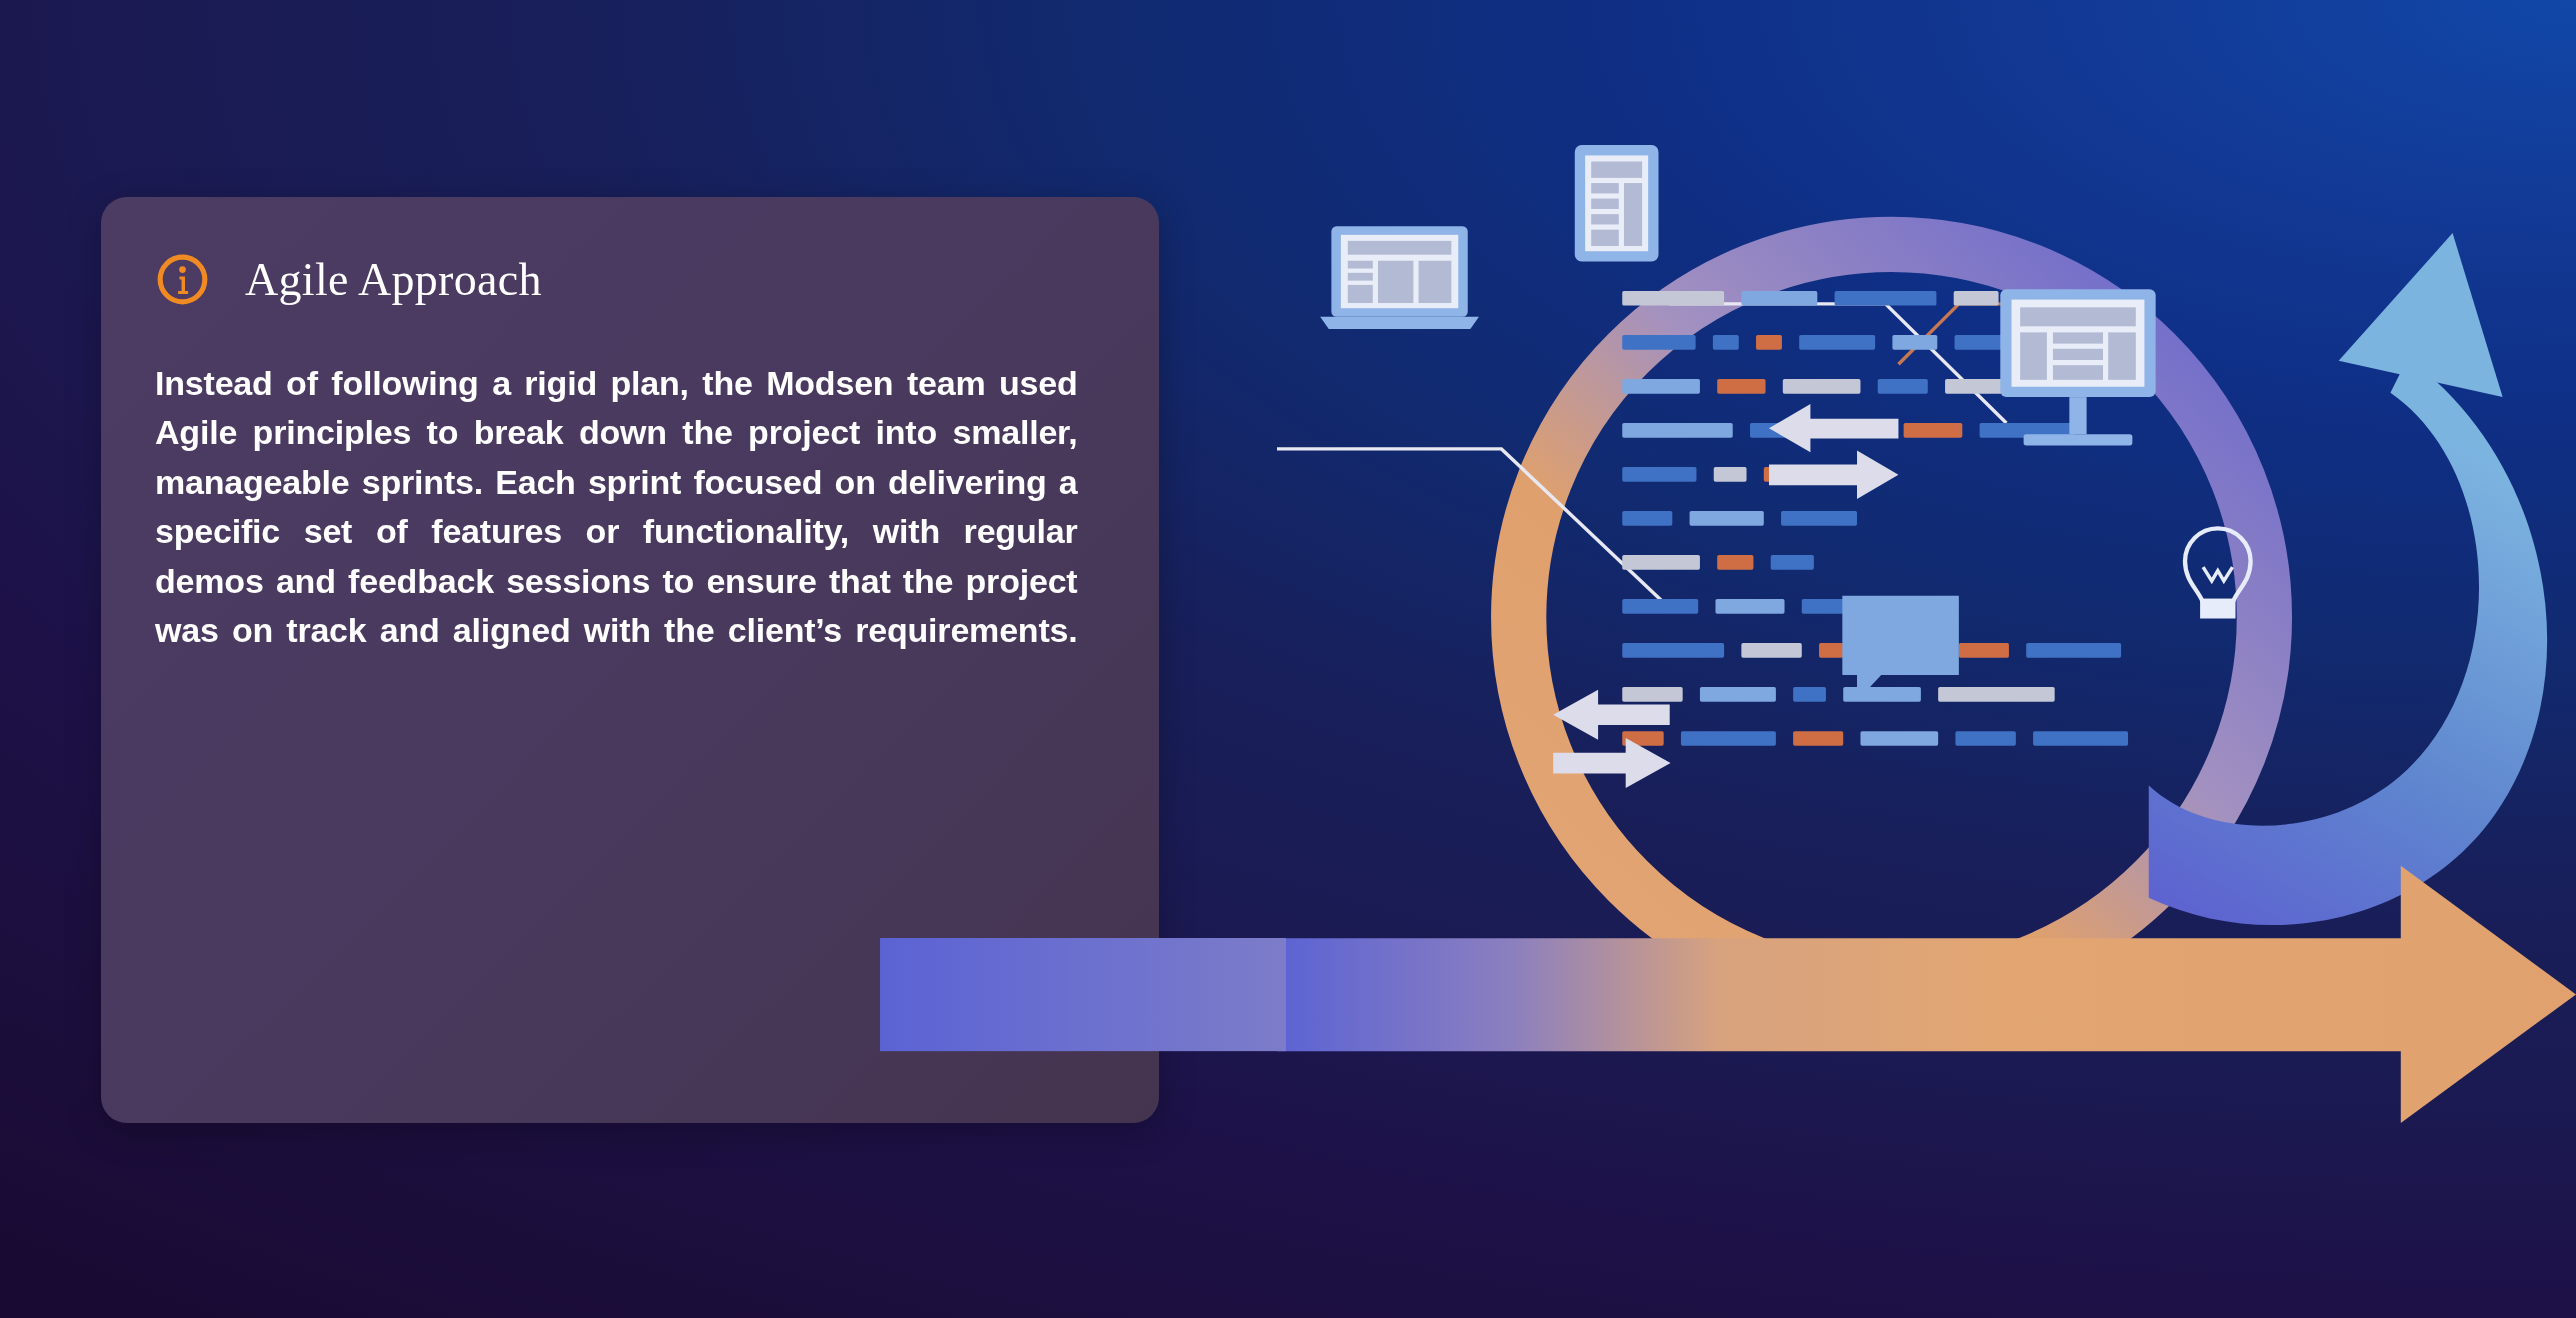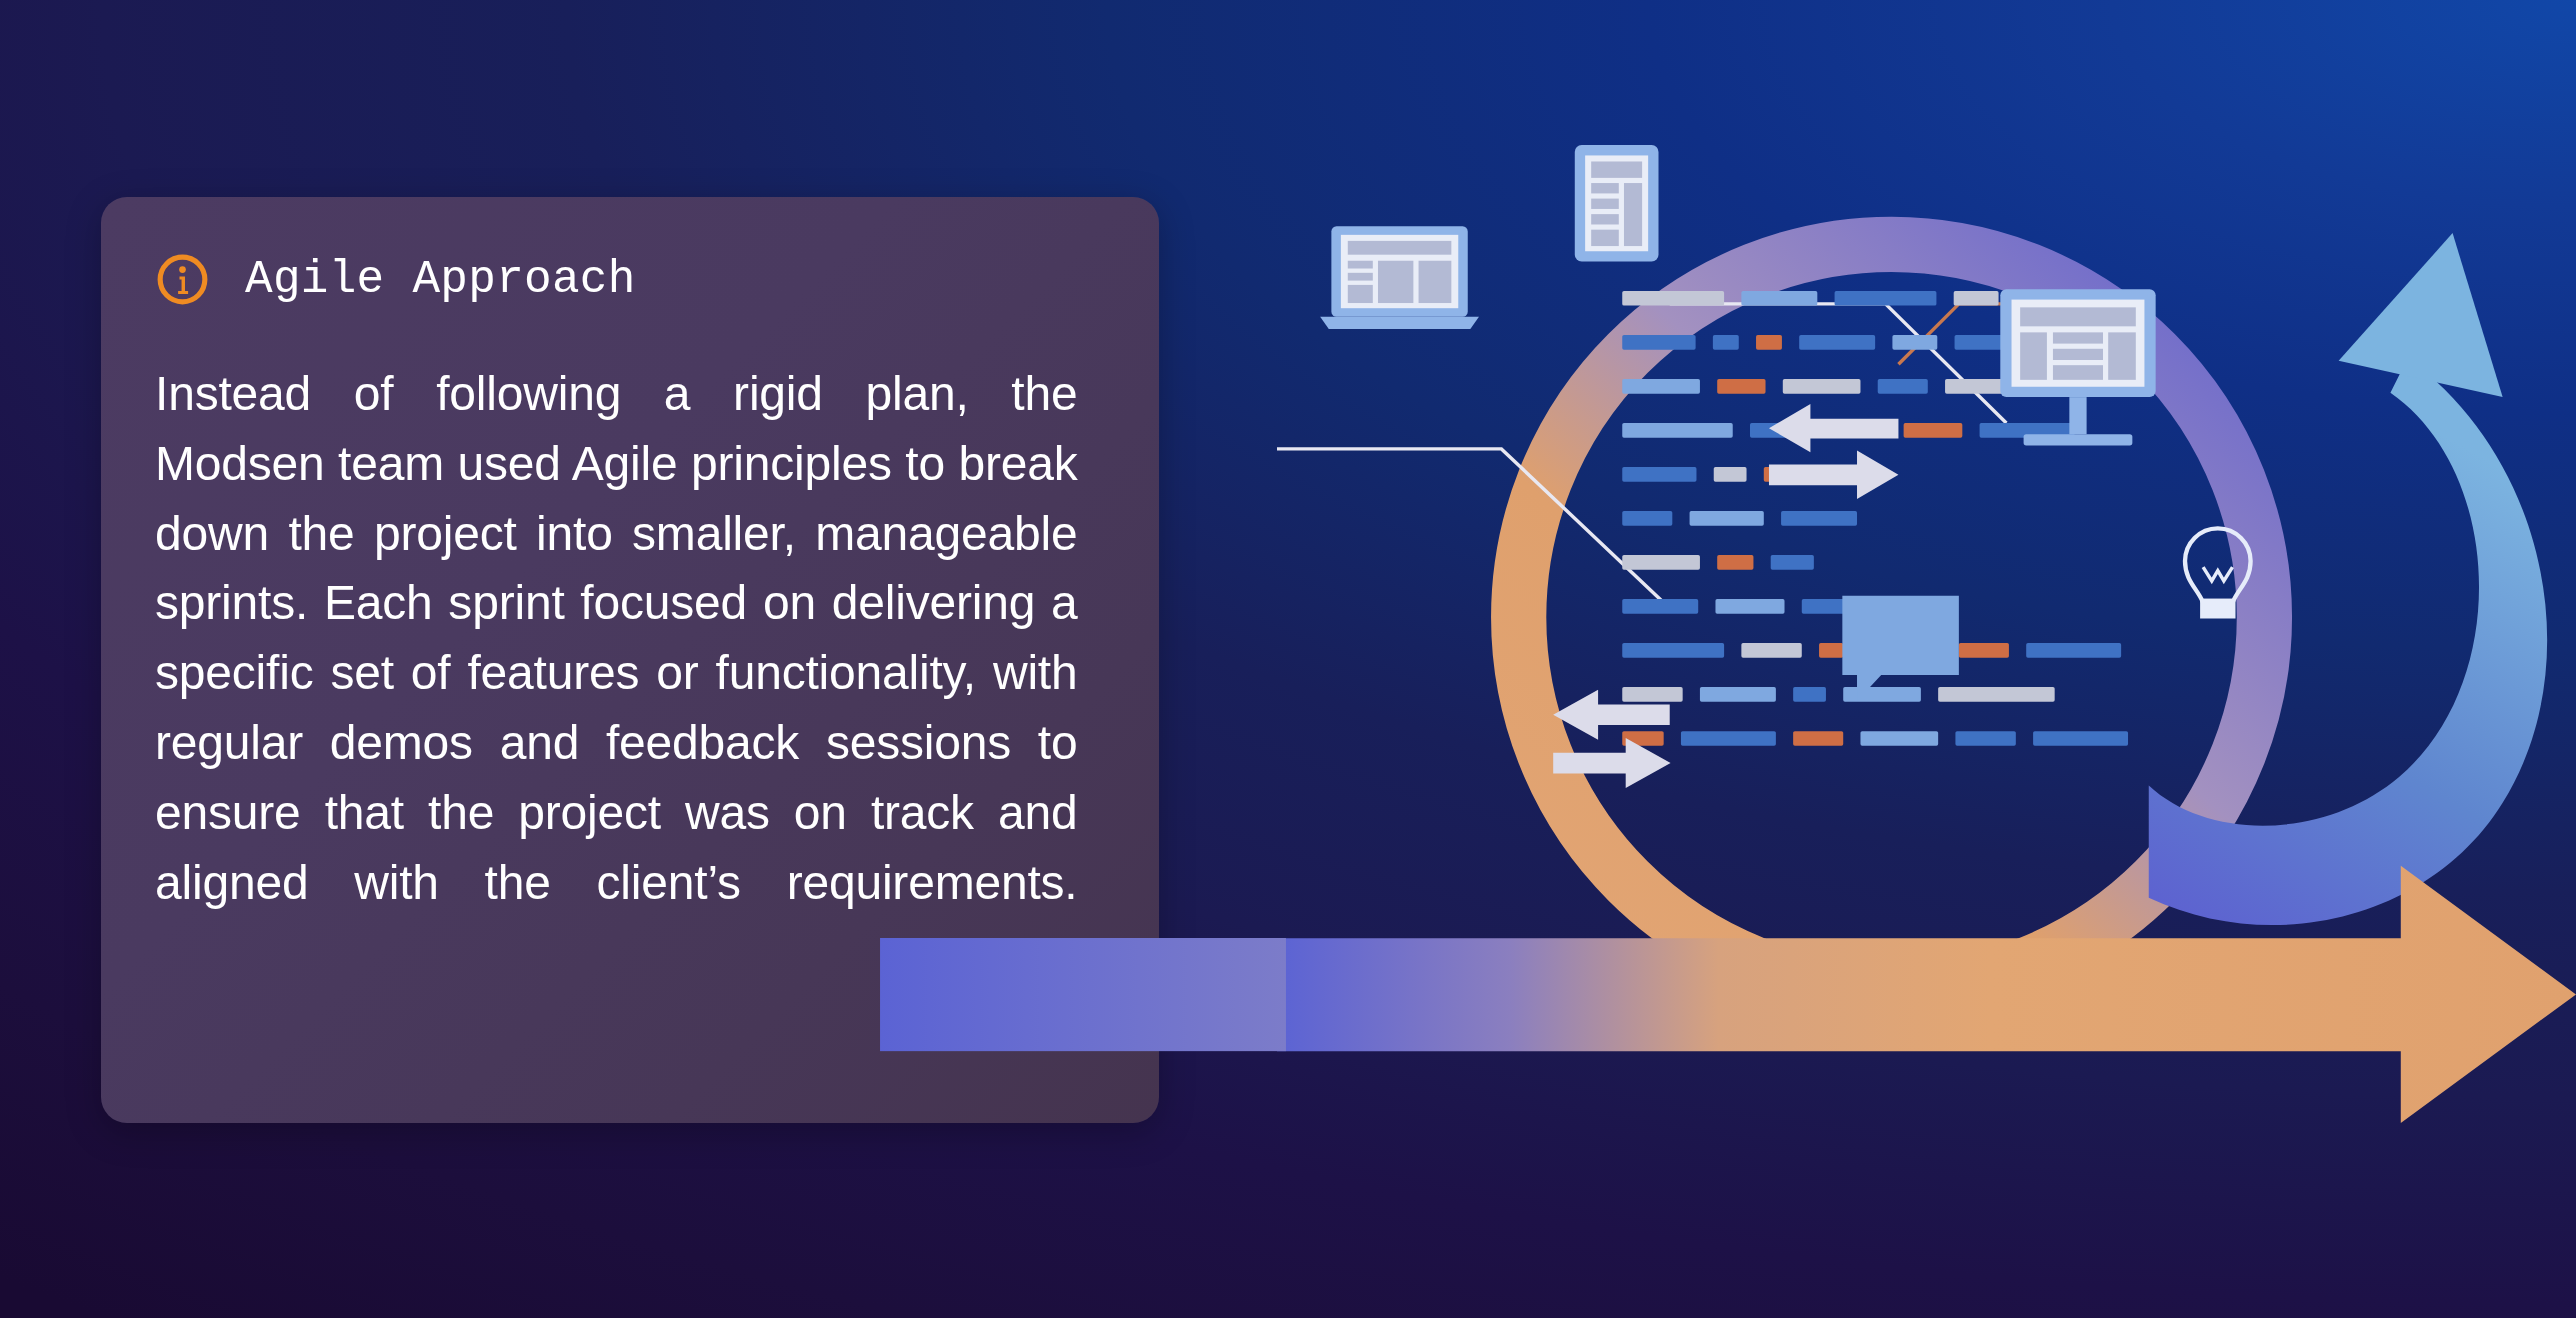--- a/index.html
+++ b/index.html
@@ -55,31 +55,31 @@
     position: relative;
   }
   .info-icon svg { display: block; }
 
   .card-title {
     color: #ffffff;
     font-size: 46px;
     font-weight: 400;
     letter-spacing: 0.3px;
     line-height: 1;
-    font-family: Liberation Mono, monospace;
+    font-family: Liberation Serif, serif;
     text-align: right;
   }
 
   .card-body {
     color: #ffffff;
-    font-size: 48px;
+    font-size: 34px;
     line-height: 1.455;
     text-align: justify;
     text-justify: inter-word;
-    font-weight: 400;
+    font-weight: 700;
     padding-right: 15.5px;
     letter-spacing: -0.2px;
     font-family: "Liberation Sans", sans-serif;
   }
   .card-body::after {
     content: "";
     display: inline-block;
     width: 100%;
   }
 

